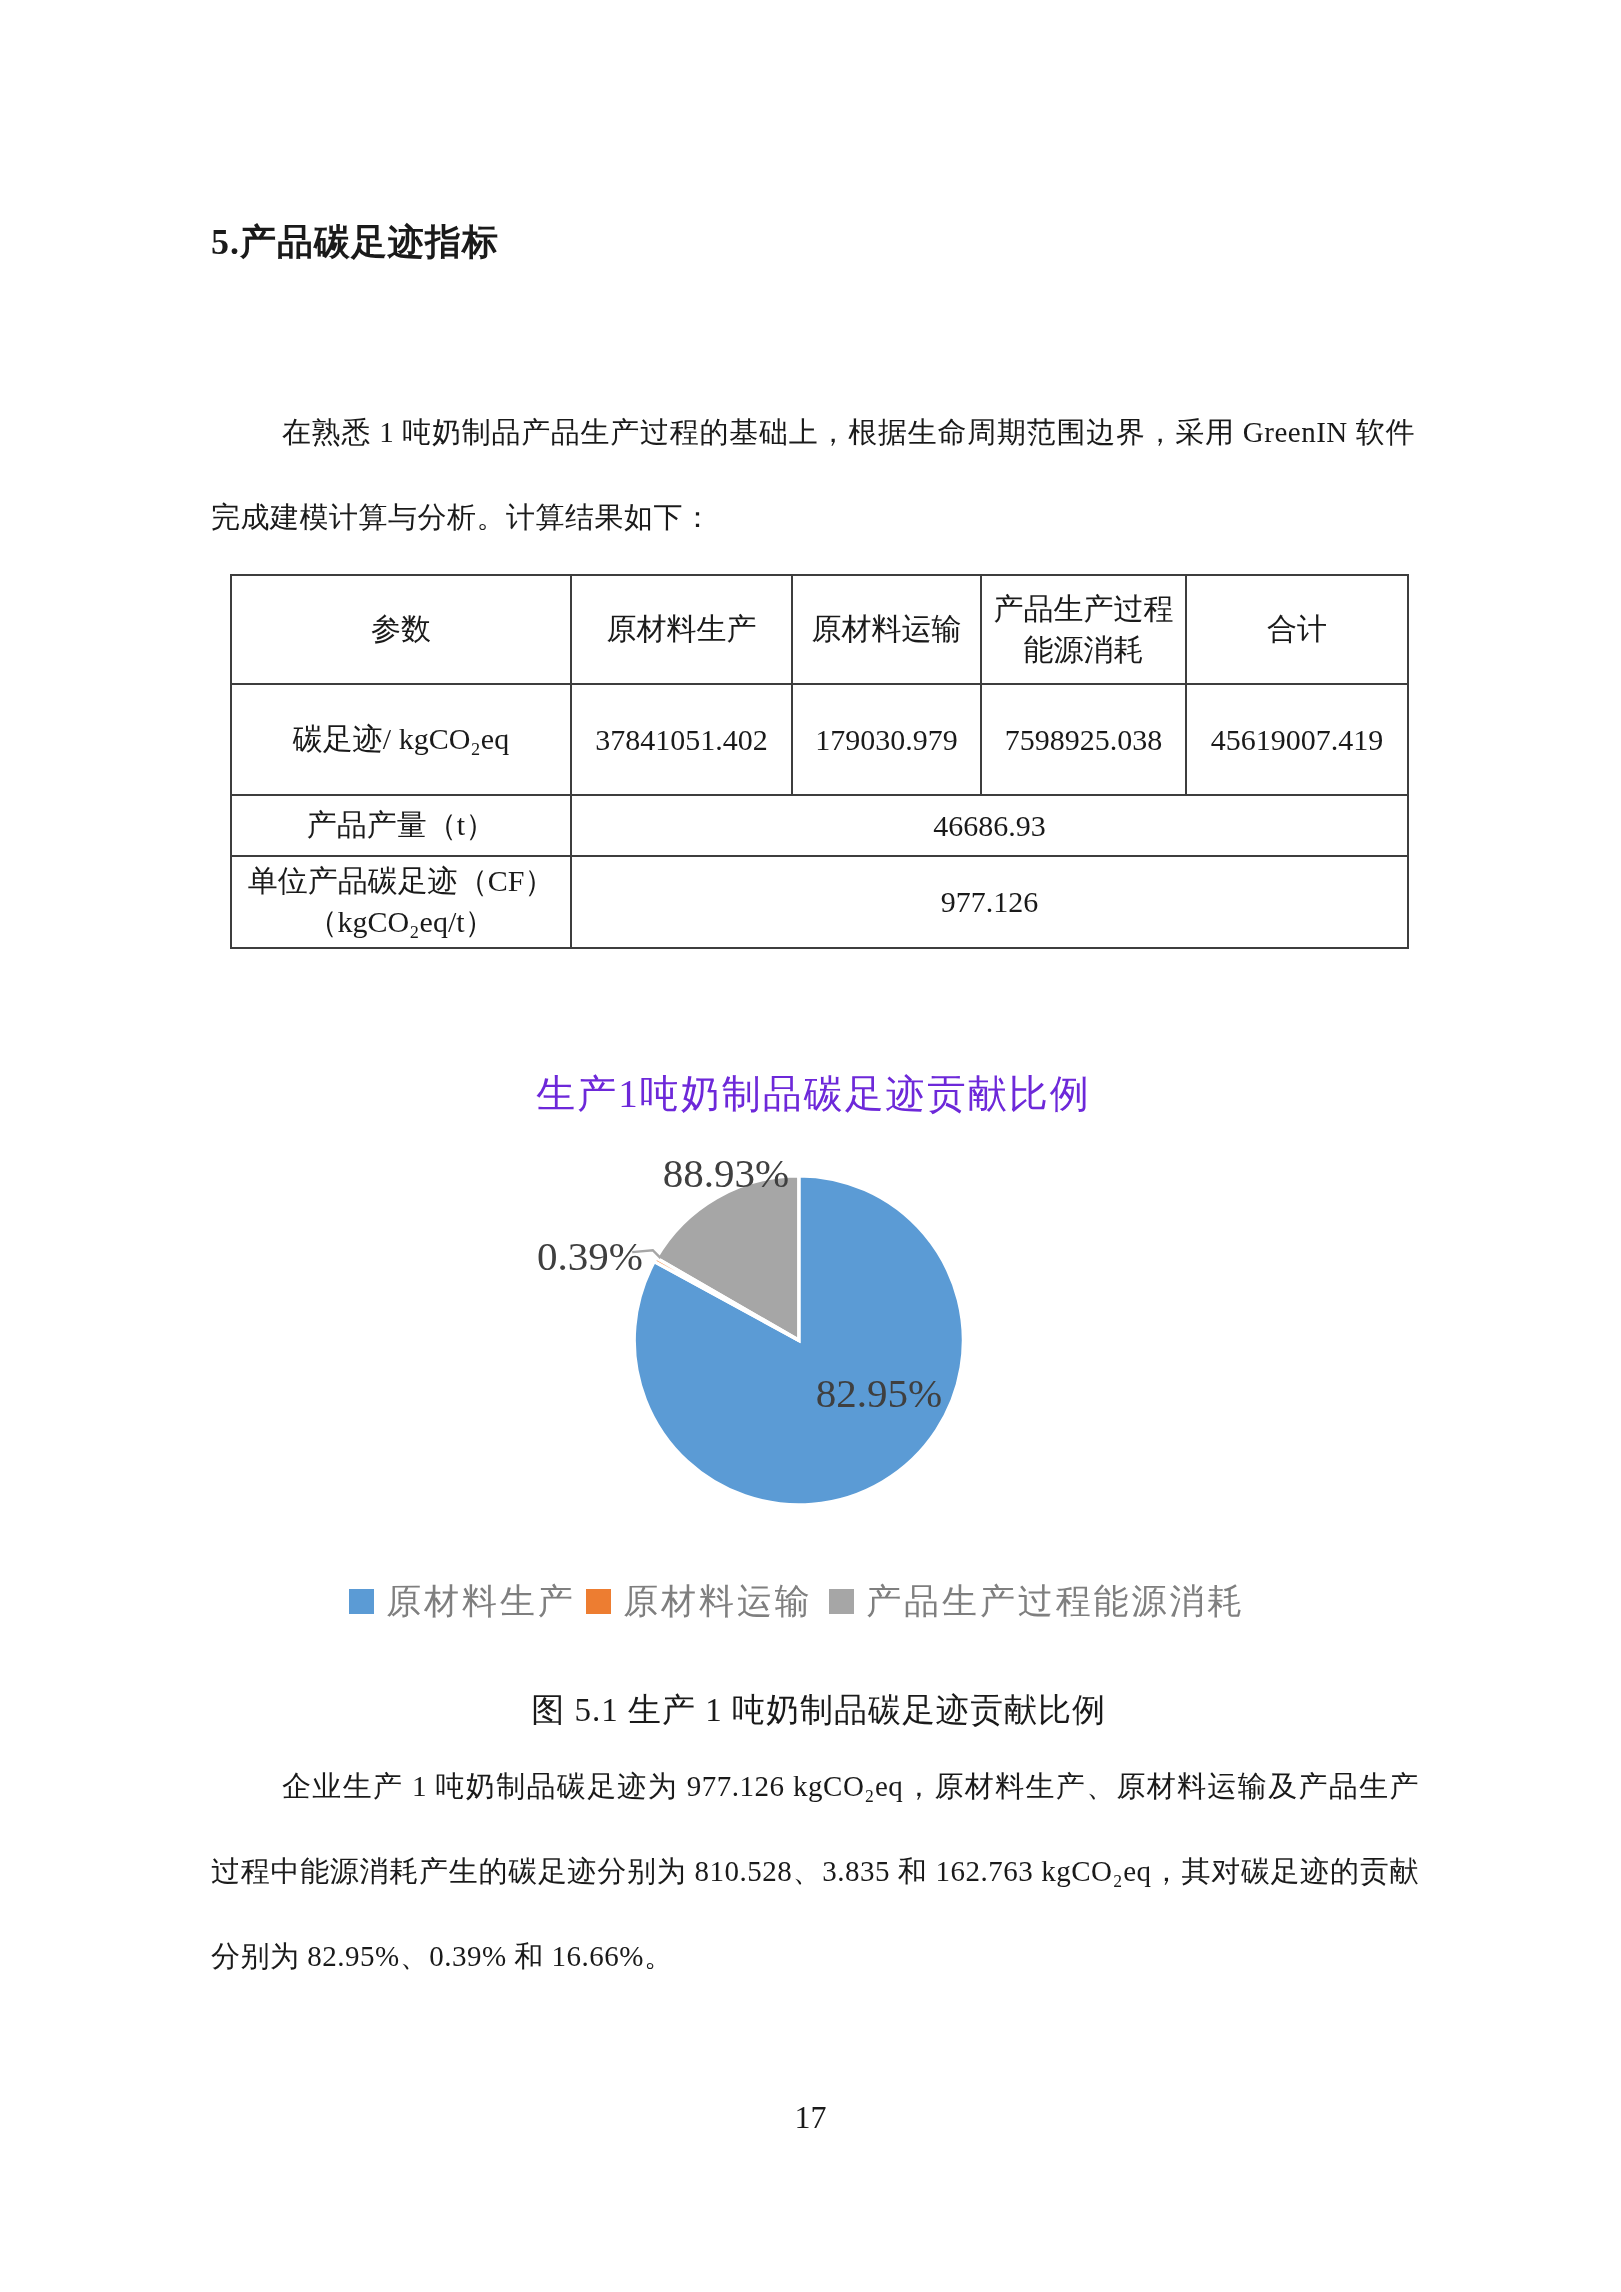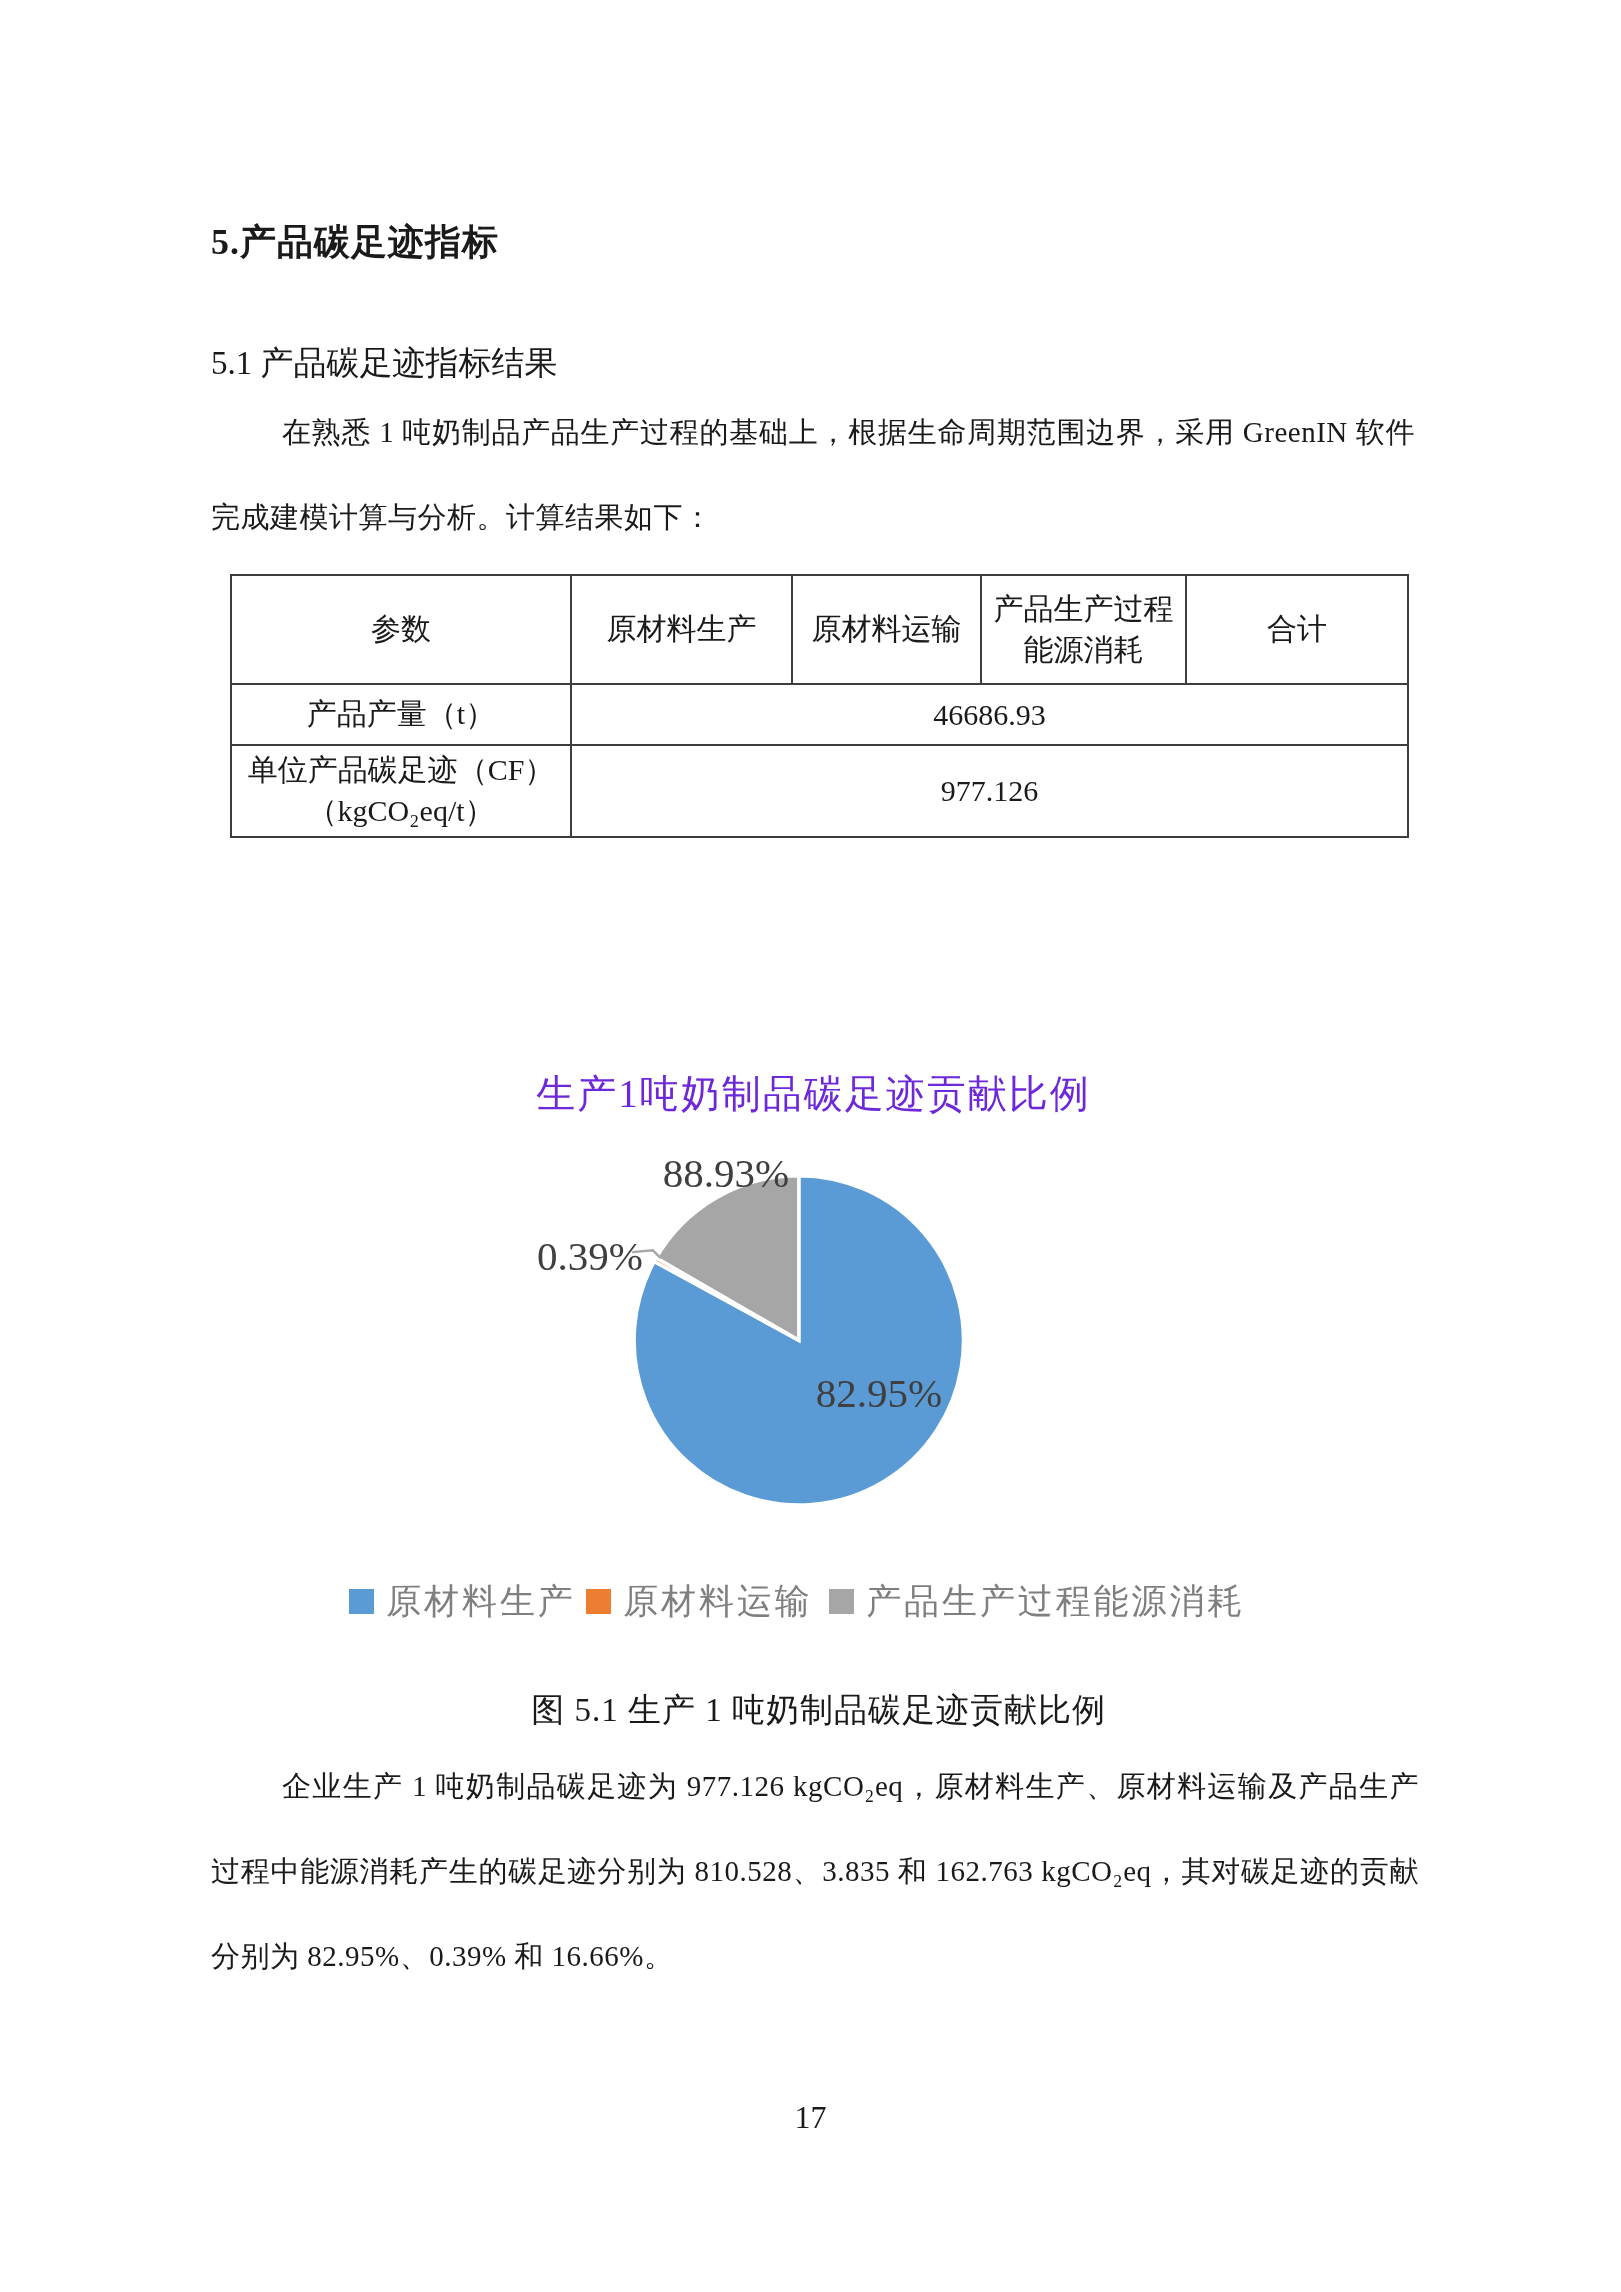--- a/index.html
+++ b/index.html
@@ -27,40 +27,46 @@
   .caption{font-size:33px;text-align:center;letter-spacing:1px;}
   .pagenum{font-size:32px;text-align:center;width:100%;}
 </style>
 </head>
 <body>
 
 <div class="page">
 
   <div class="abs h1" style="left:211px;top:218px;">5.产品碳足迹指标</div>
 
-  <div class="abs h2" style="left:211px;top:341px;">5.1 产品碳足迹指标结果</div>
 
   <div class="abs para" style="left:211px;top:390px;width:1204px;">在熟悉 1 吨奶制品产品生产过程的基础上，根据生命周期范围边界，采用 GreenIN 软件完成建模计算与分析。计算结果如下：</div>
 
   <div class="abs" style="left:230px;top:574px;">
     <table class="report">
       <colgroup>
         <col style="width:340px">
           <col style="width:221px">
           <col style="width:189px">
         <col style="width:205px">
           <col style="width:222px">
       </colgroup>
       <tbody>
           <tr style="height:109px">
         <th>参数</th>
         <th>原材料生产</th>
         <th>原材料运输</th>
         <th>产品生产过程能源消耗</th>
         <th>合计</th>
+      </tr>
+      <tr style="height:111px">
+        <td>碳足迹/ kgCO₂eq</td>
+        <td>37841051.402</td>
+        <td>179030.979</td>
+        <td>7598925.038</td>
+        <td>45619007.419</td>
       </tr>
       <tr style="height:61px">
         <td>产品产量（t）</td>
         <td colspan="4">46686.93</td>
       </tr>
       <tr style="height:92px">
         <td class="cell-pre">单位产品碳足迹（CF）
 （kgCO₂eq/t）</td>
         <td colspan="4" class="bold">977.126</td>
       </tr>

